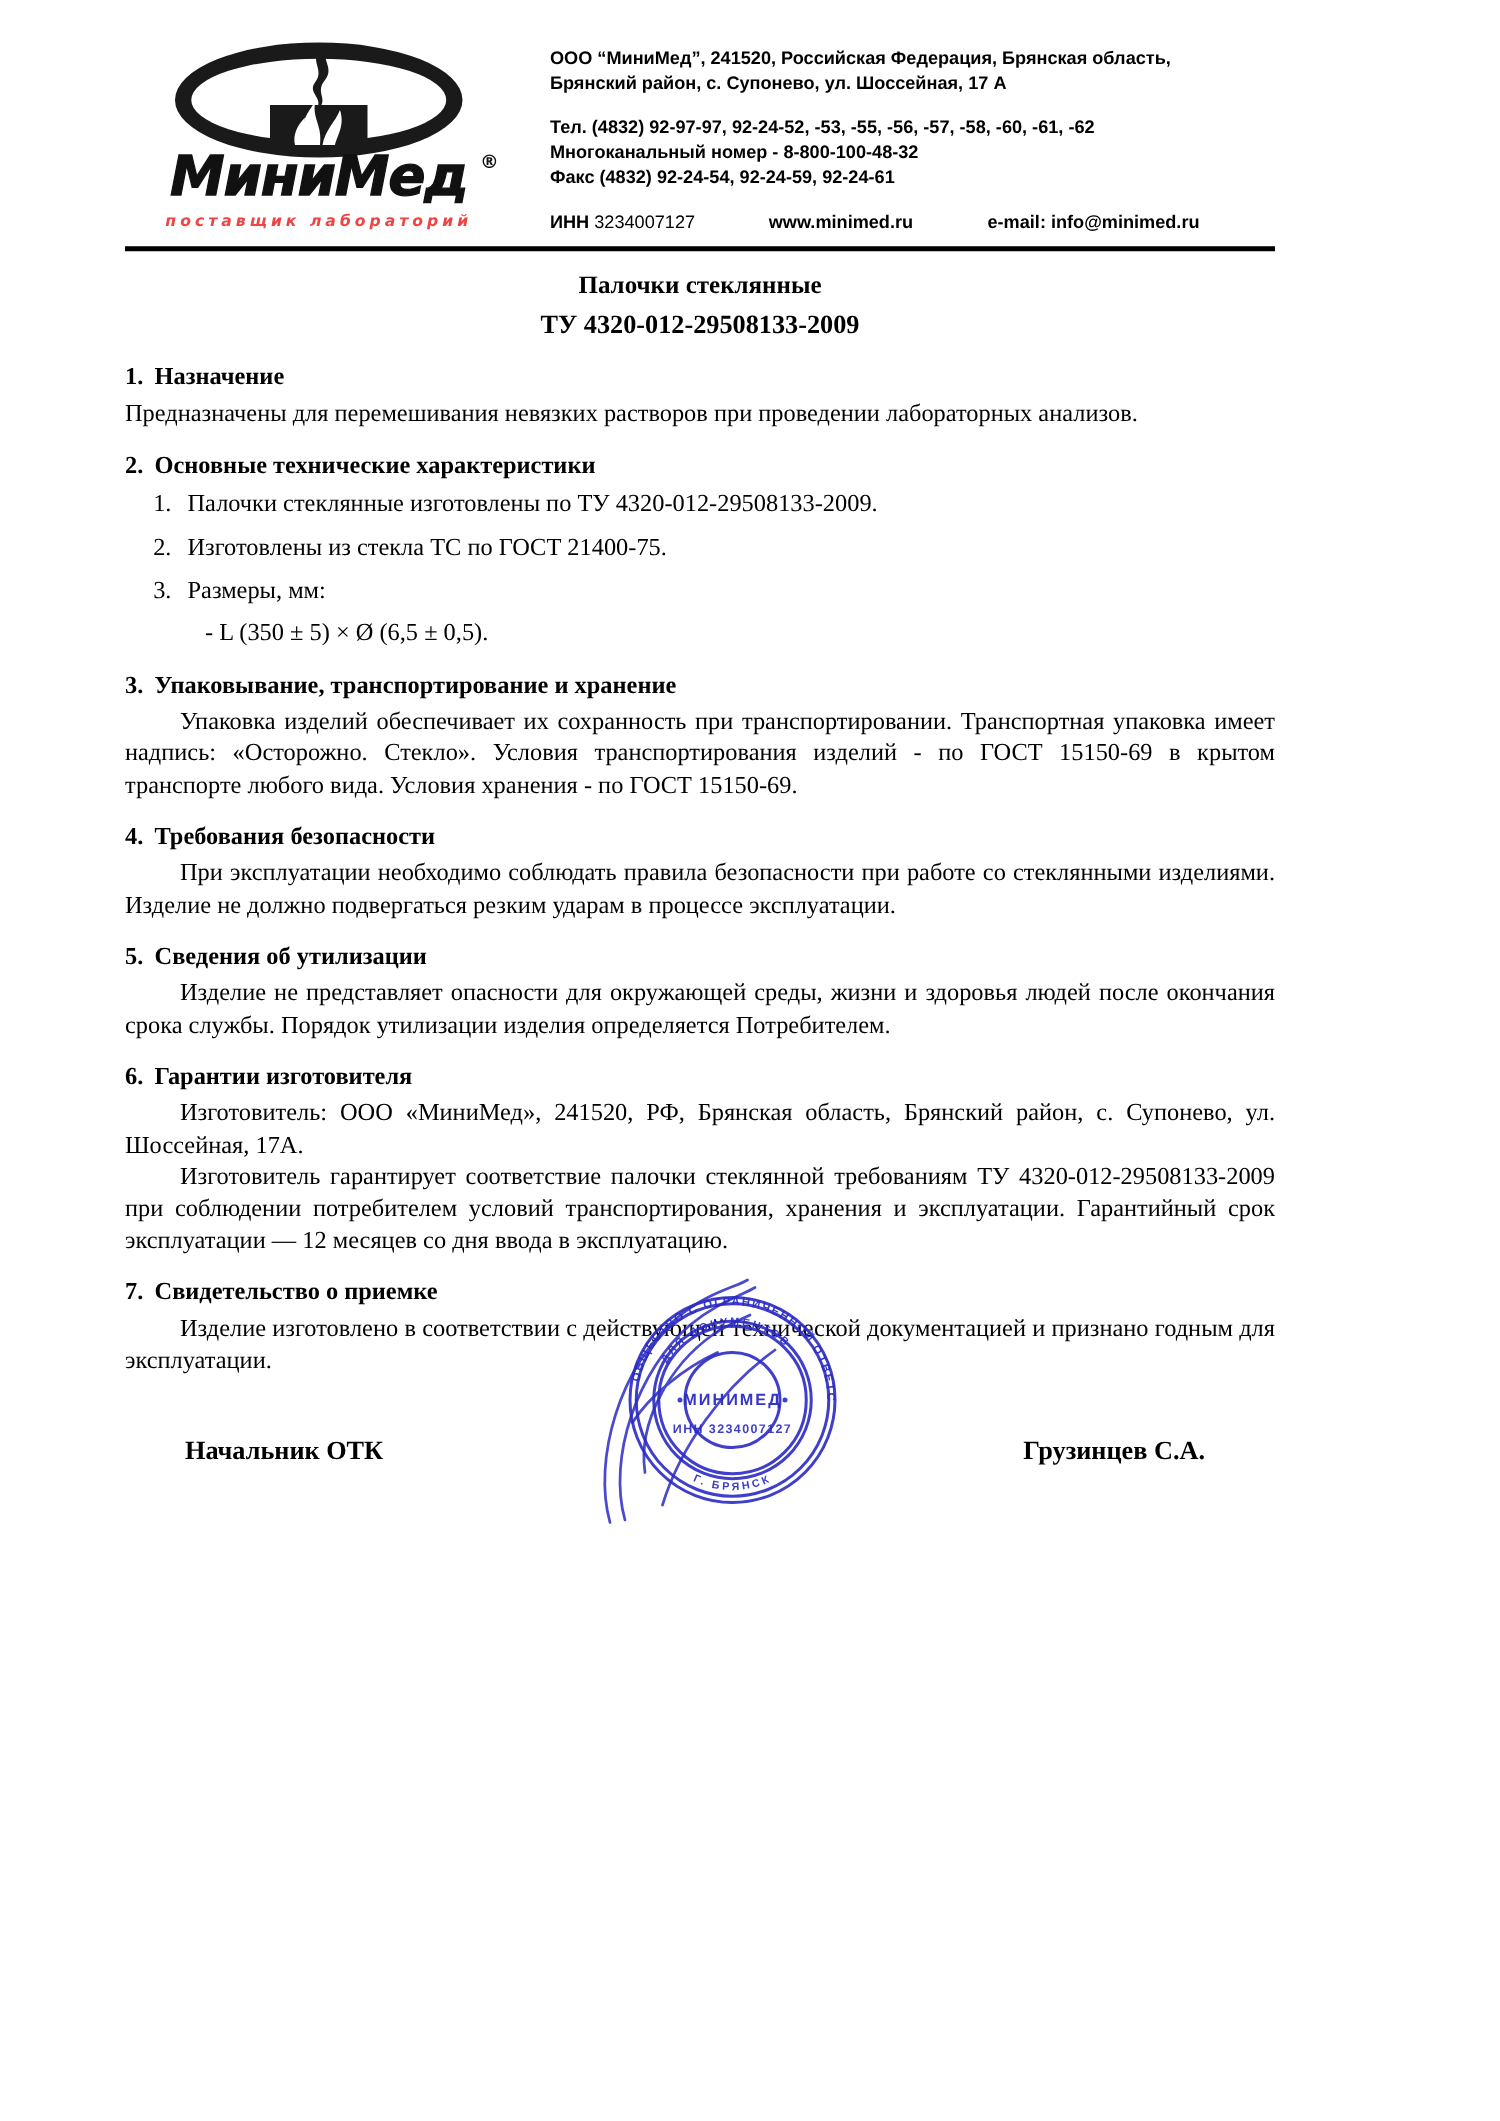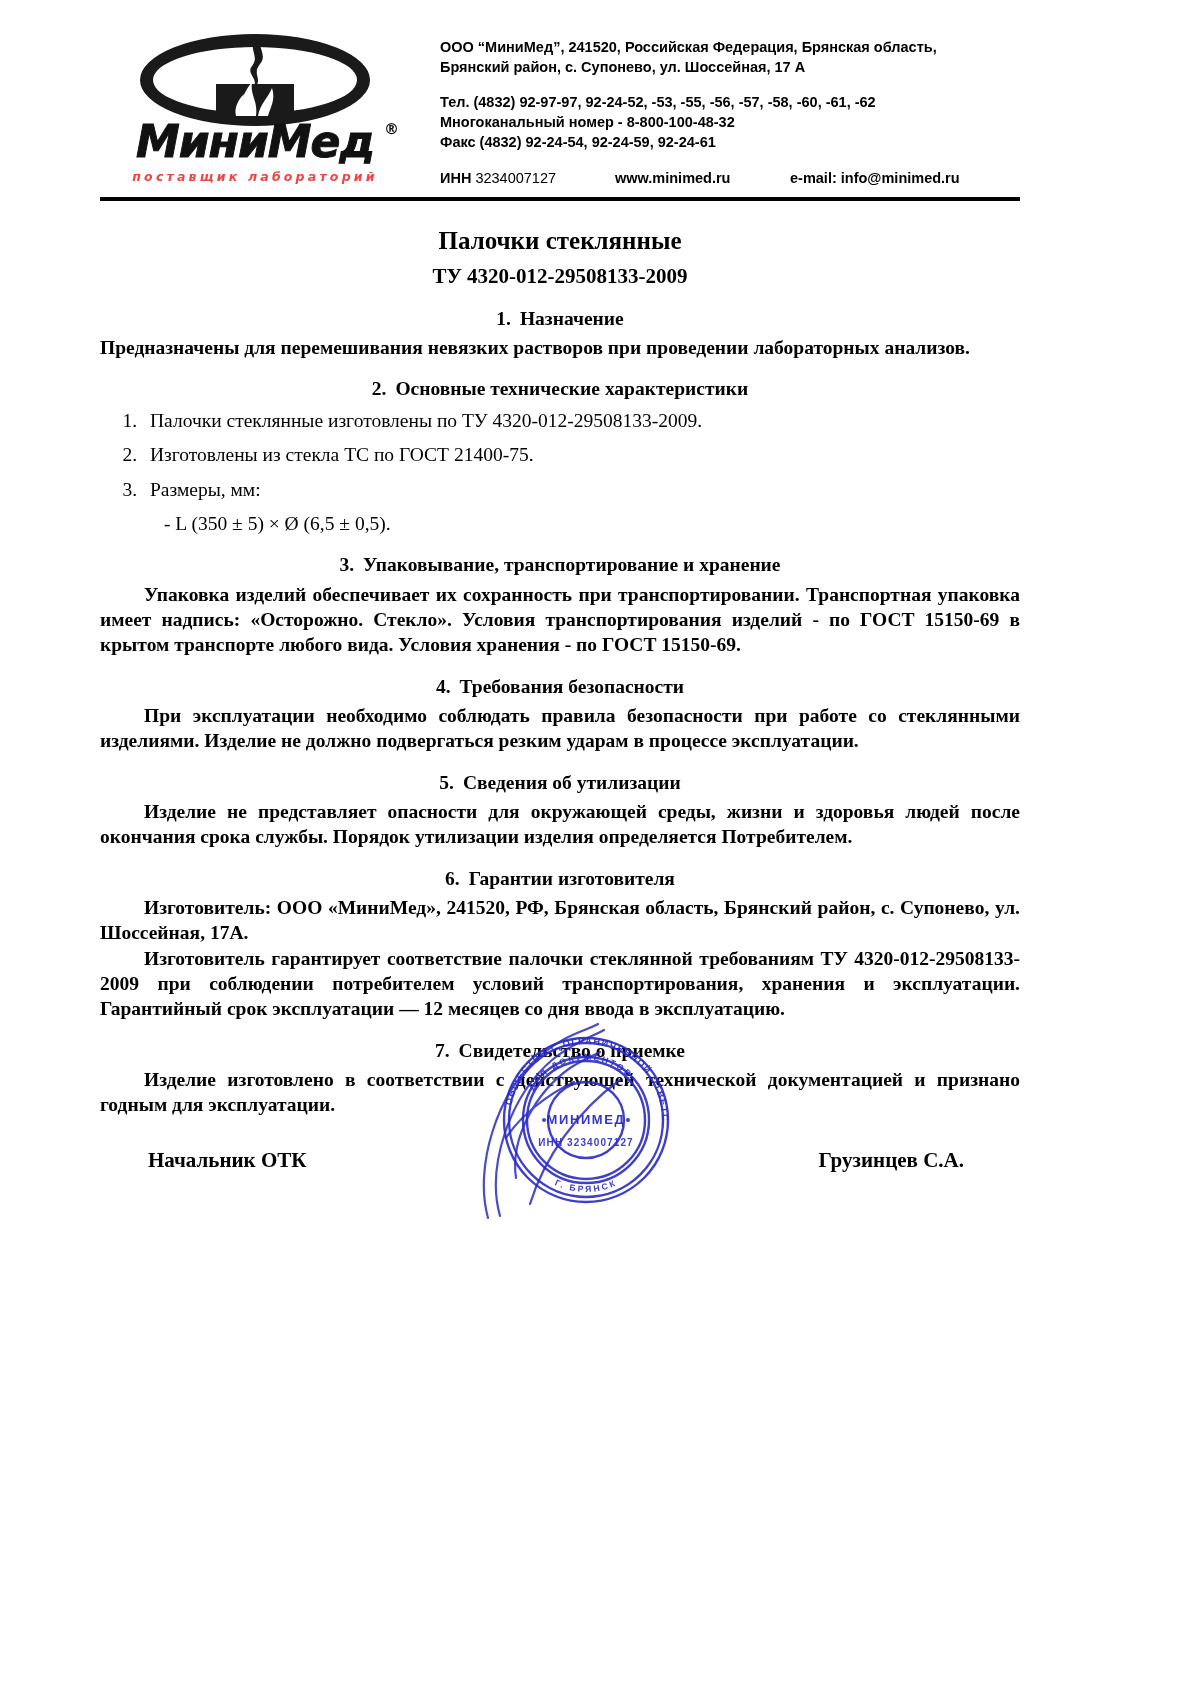--- a/index.html
+++ b/index.html
@@ -132,44 +132,43 @@
 
   .doc-title {
     text-align: center;
     font-weight: bold;
     font-size: 20.5px;
     margin-top: 6px;
   }
   .prod-title {
     text-align: center;
     font-weight: bold;
-    font-size: 25px;
-    margin-top: 17px;
+    font-size: 20px;
+    margin-top: 7px;
   }
   .prod-tu {
     text-align: center;
     font-weight: bold;
     font-size: 21px;
     margin-top: 5px;
   }
 
   .sec-head {
-    text-align: center;
+    text-align: left;
     font-weight: bold;
     font-size: 19.5px;
     margin-top: 16px;
     margin-bottom: 4px;
   }
   .sec-head .num { margin-right: 9px; }
 
   p.body-text {
     margin: 0;
     text-align: justify;
     text-indent: 0;
-    font-weight: bold;
   }
   p.body-text.indent { text-indent: 44px; }
 
   ol.tech-list {
     margin: 6px 0 0 0;
     padding-left: 42px;
     list-style-type: decimal;
   }
   ol.tech-list li {
     margin-bottom: 9px;

